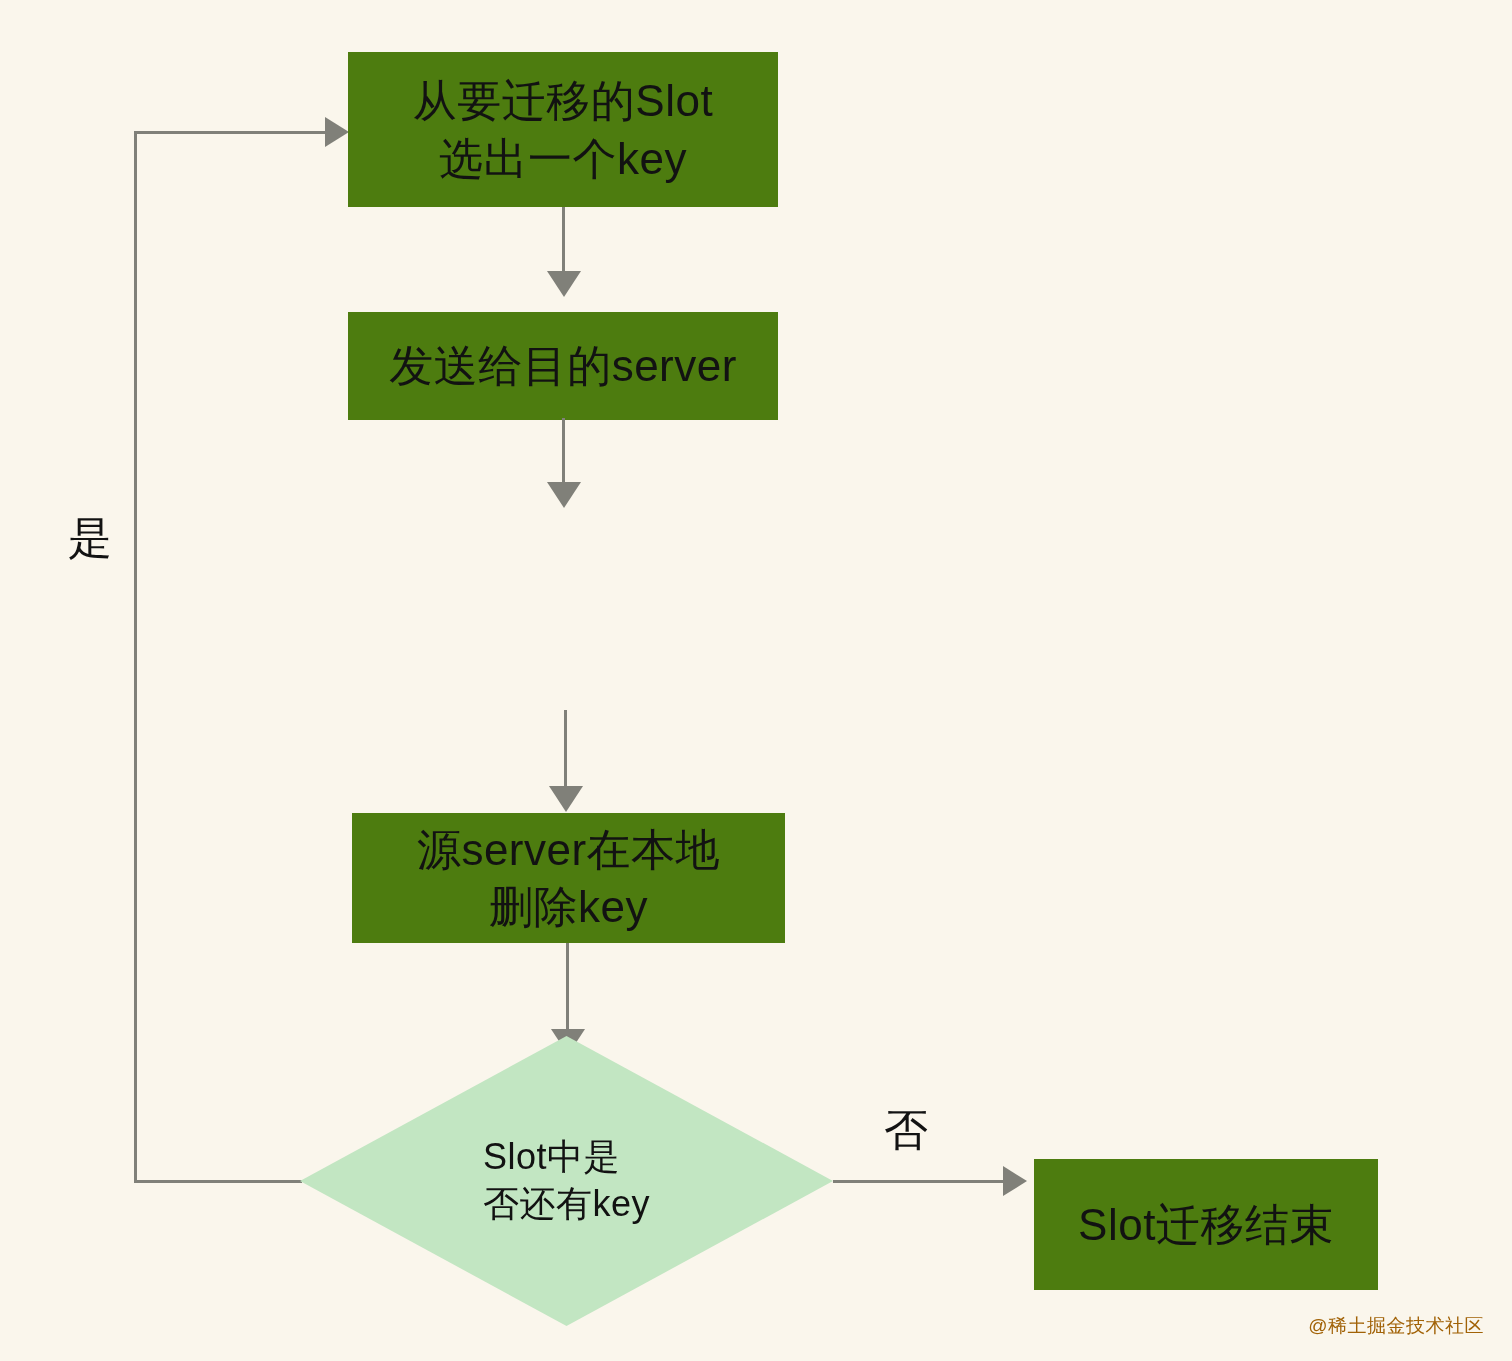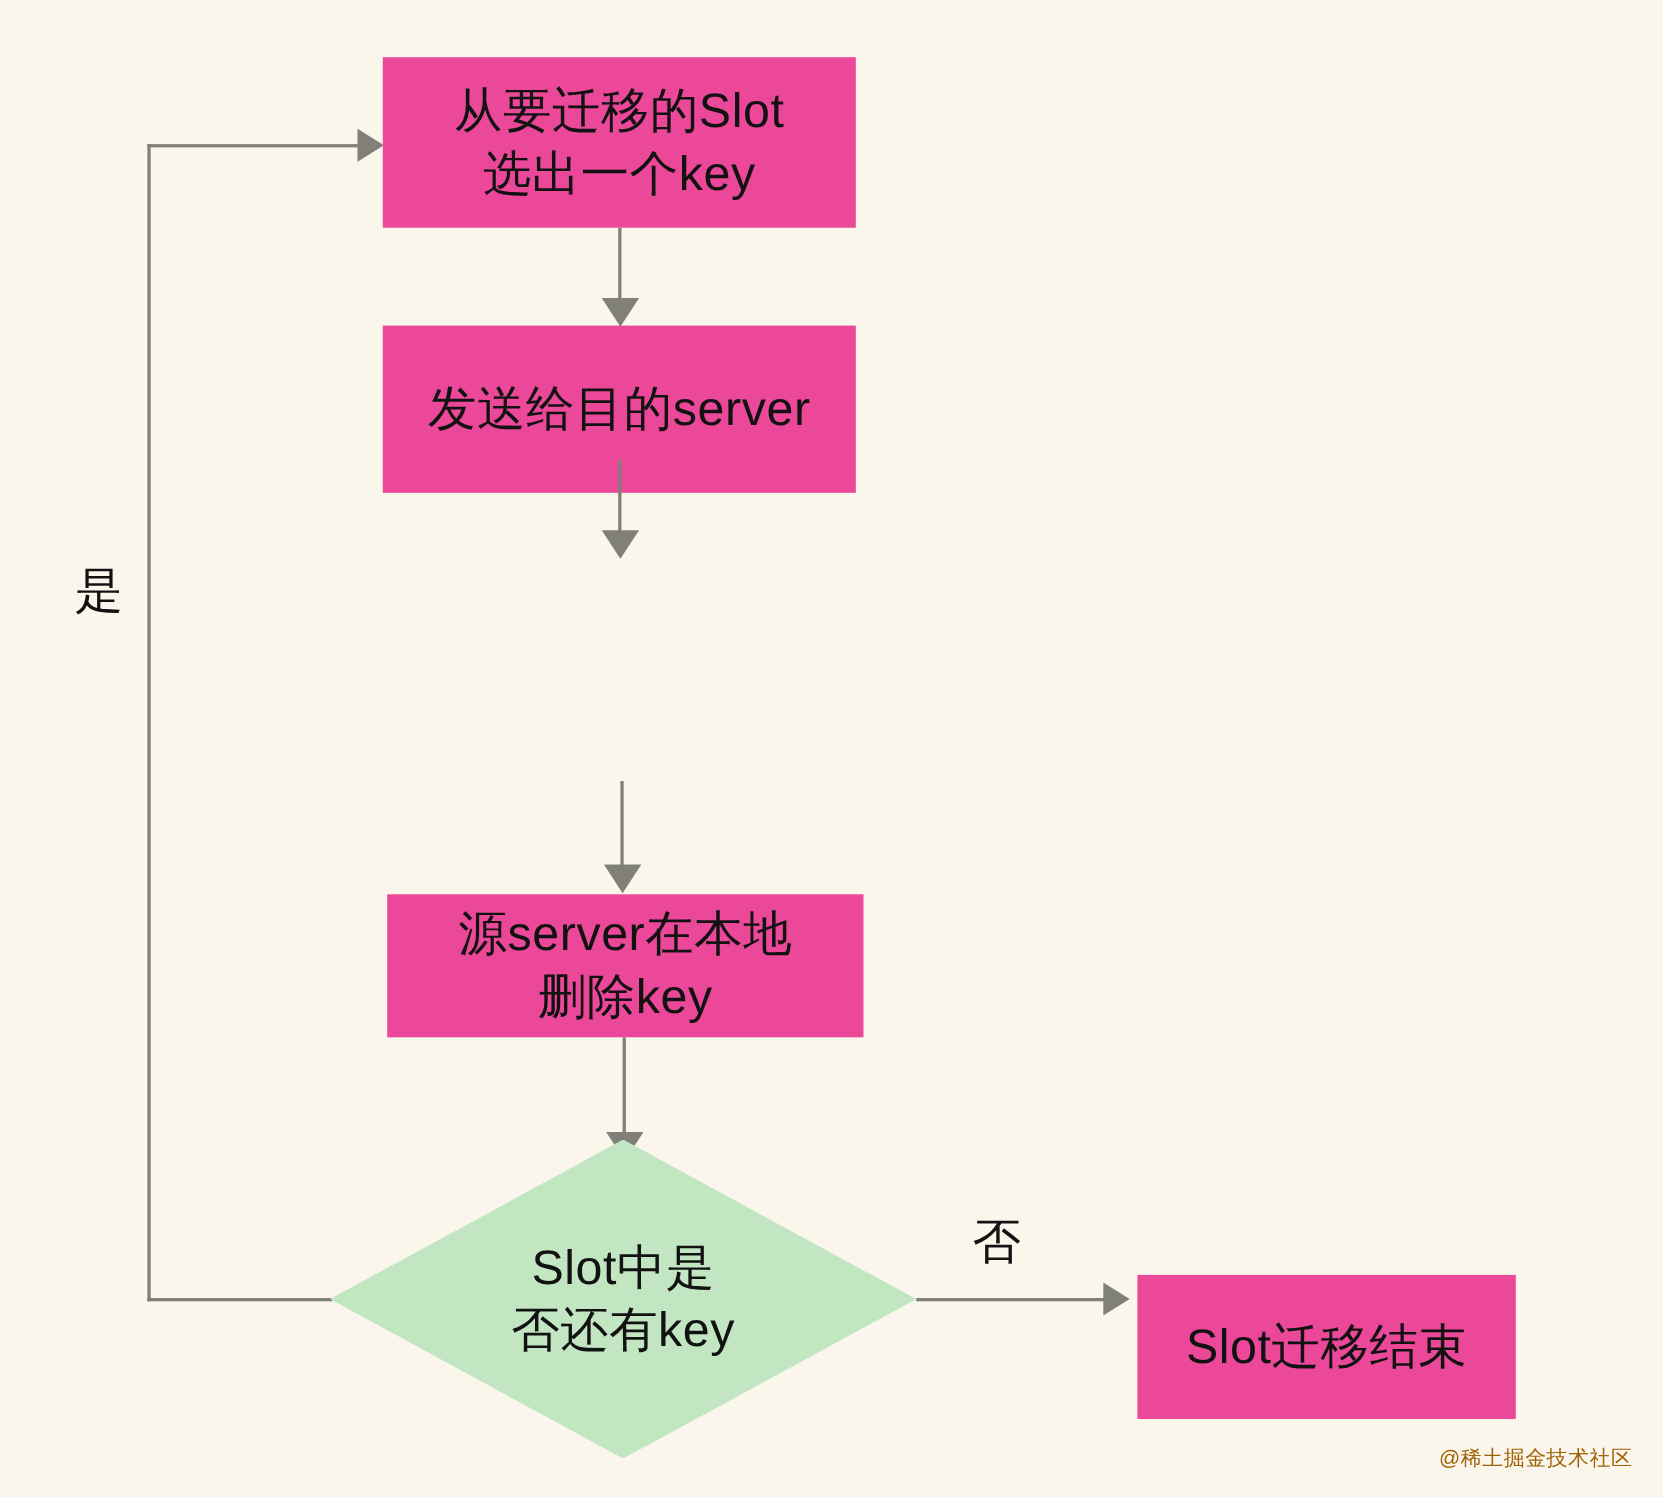--- a/index.html
+++ b/index.html
@@ -12,36 +12,36 @@
   }
   #canvas {
     position: relative;
     width: 1512px;
     height: 1361px;
     background: #faf6ec;
     overflow: hidden;
   }
   .node {
     position: absolute;
-    background: #ec4899;
+    background: #4d7c0f;
     color: #121212;
     display: flex;
     align-items: center;
     justify-content: center;
     text-align: center;
     line-height: 1.30;
     font-size: 44px;
     font-weight: 400;
     letter-spacing: 0.5px;
     white-space: pre-line;
     box-sizing: border-box;
     padding: 19px 6px;
   }
   #node-pick   { left: 348px; top: 52px;   width: 430px; height: 155px; }
-  #node-send   { left: 348px; top: 296px;  width: 430px; height: 152px; }
+  #node-send   { left: 348px; top: 312px;  width: 430px; height: 108px; }
   #node-ack    { left: 348px; top: 510px;  width: 430px; height: 200px; }
   #node-delete { left: 352px; top: 813px;  width: 433px; height: 130px; }
   #node-end    { left: 1034px; top: 1115px; width: 344px; height: 131px; margin-top: 44px; }
 
   
   #node-decision {
     position: absolute;
     left: 300px;
     top: 1036px;
     width: 533px;
@@ -52,23 +52,22 @@
     inset: 0;
     background: #c2e6c2;
     clip-path: polygon(50% 0%, 100% 50%, 50% 100%, 0% 50%);
   }
   #node-decision .diamond-label {
     position: absolute;
     inset: 0;
     display: flex;
     align-items: center;
     justify-content: center;
-    text-align: center;
     line-height: 1.30;
-    font-size: 44px;
+    font-size: 36px;
     color: #121212;
     white-space: pre-line;
     letter-spacing: 0.5px;
   }
 
   
   .conn-line {
     position: absolute;
     background: #808079;
   }

